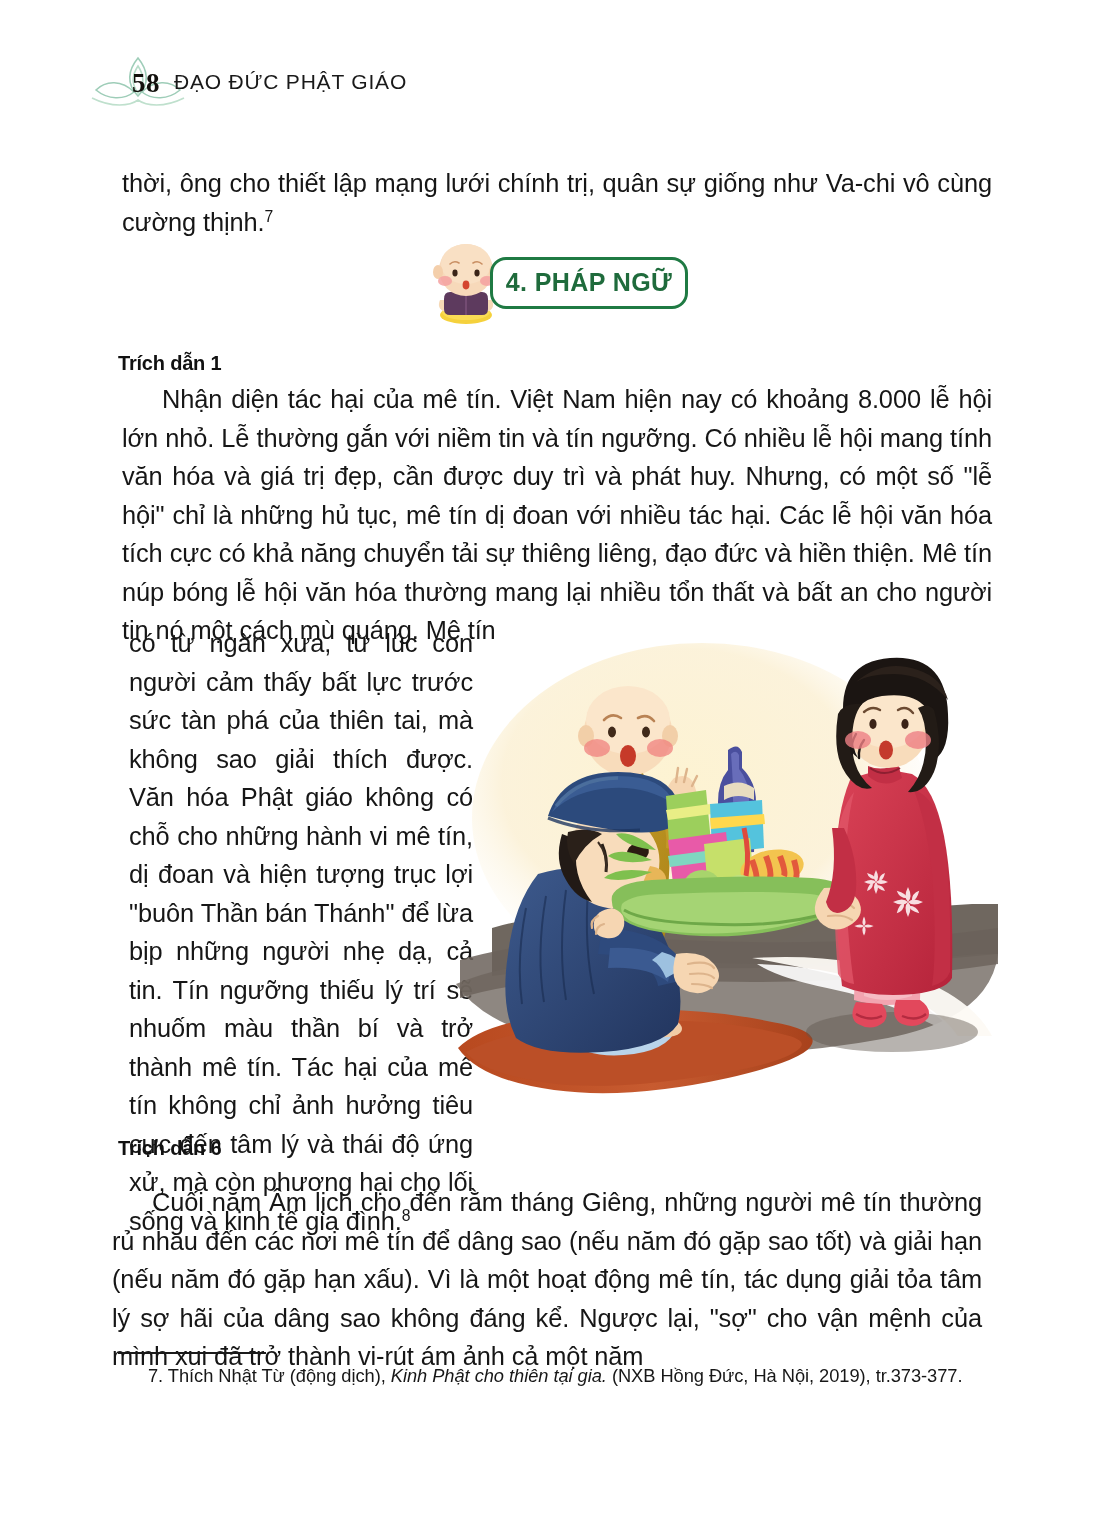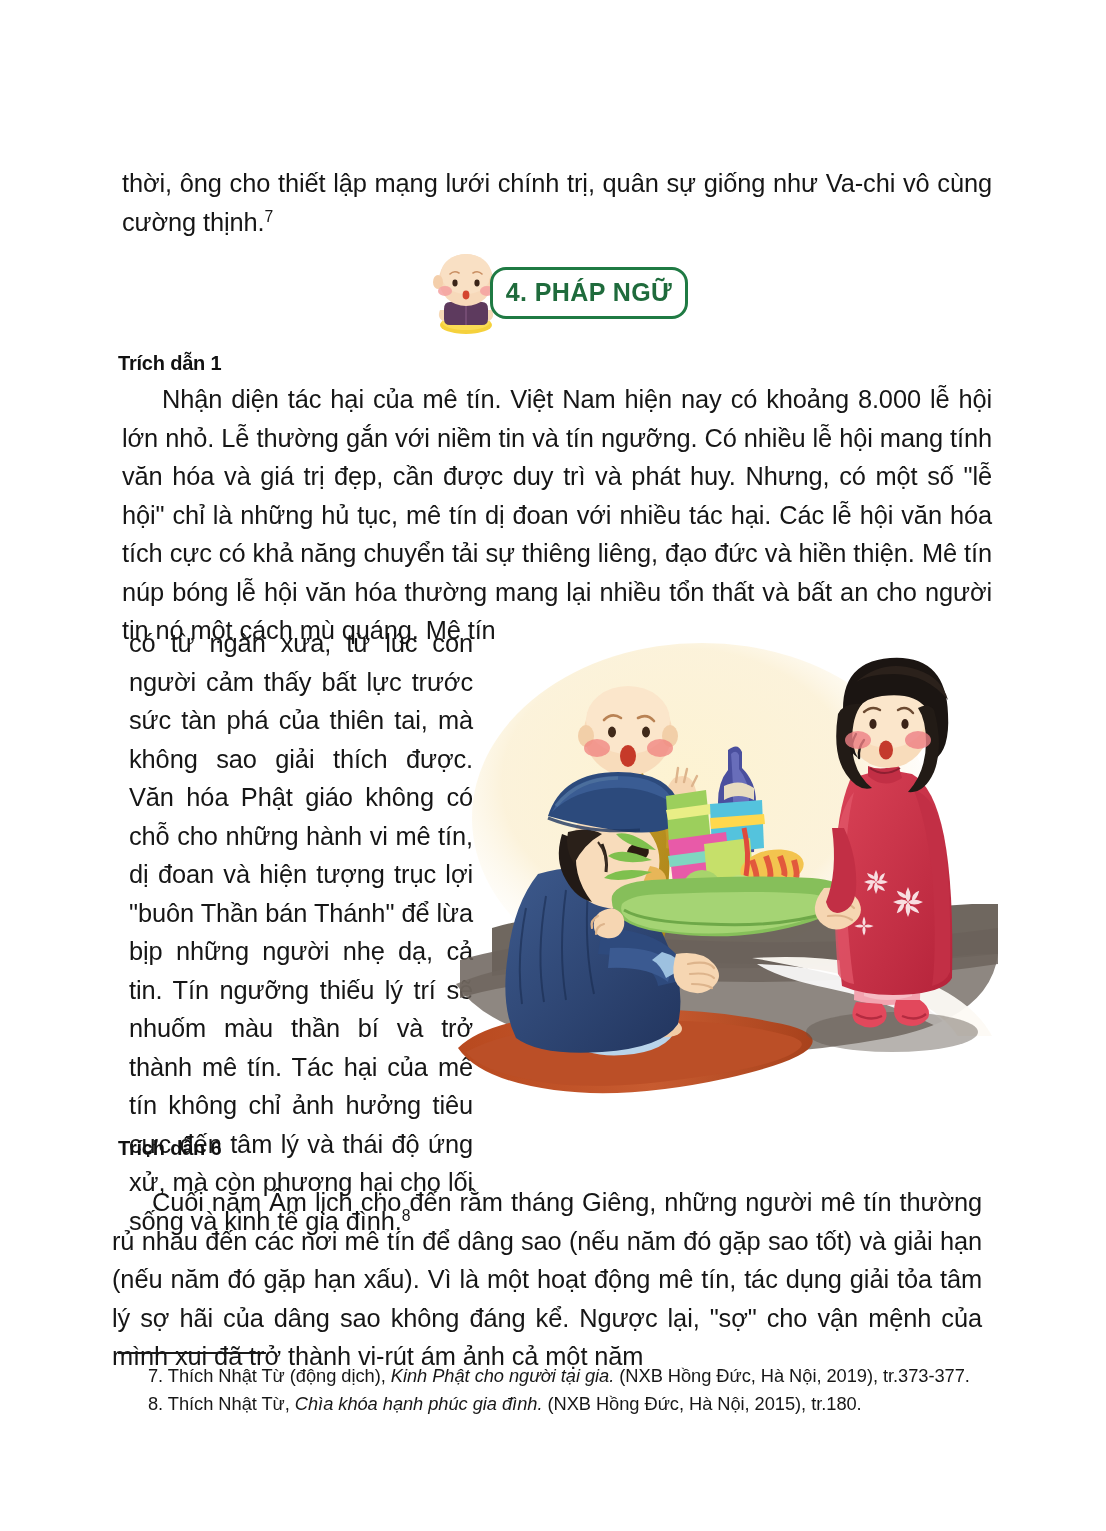--- a/index.html
+++ b/index.html
@@ -73,21 +73,21 @@
   #para-intro {
     left: 118px;
     top: 160px;
     width: 878px;
   }
 
   
   .section-badge {
     position: absolute;
     left: 424px;
-    top: 252px;
+    top: 242px;
     width: 270px;
     height: 84px;
   }
   .badge-box {
     position: absolute;
     left: 66px;
     top: 15px;
     width: 198px;
     height: 52px;
     border: 3px solid #1f7a43;
@@ -175,20 +175,33 @@
   }
   .footnote .fn-indent { display: inline-block; width: 30px; }
   .footnote i { font-style: italic; }
   .sup { font-size: 0.62em; vertical-align: super; line-height: 0; }
 </style>
 </head>
 <body>
 
 <div class="page">
 
+  <div class="running-head">
+    <svg class="lotus-mark" viewBox="0 0 120 62">
+      <g fill="none" stroke="#9ecdb8" stroke-width="1.6">
+        <path d="M60 6 C50 18 48 32 60 44 C72 32 70 18 60 6 Z"></path>
+        <path d="M60 14 C54 23 53 32 60 41 C67 32 66 23 60 14 Z" stroke="#b6dcc8"></path>
+        <path d="M56 40 C44 28 28 28 18 38 C30 48 46 48 56 40 Z"></path>
+        <path d="M64 40 C76 28 92 28 102 38 C90 48 74 48 64 40 Z"></path>
+        <path d="M14 46 C34 56 52 54 60 48 C68 54 86 56 106 46" stroke="#bfe0cd"></path>
+      </g>
+    </svg>
+    <div class="page-number">58</div>
+    <div class="head-title">ĐẠO ĐỨC PHẬT GIÁO</div>
+  </div>
 
   <div class="col" id="para-intro">
     <p><span>thời, ông cho thiết lập mạng lưới chính trị, quân sự giống như Va-chi vô cùng cường thịnh.</span><span class="sup">7</span></p>
   </div>
 
   <div class="section-badge">
     <svg class="monk-avatar" viewBox="0 0 84 84">
 
       <ellipse cx="42" cy="73" rx="26" ry="9" fill="#f5d13c"></ellipse>
       <ellipse cx="42" cy="70" rx="24" ry="8" fill="#fadc55"></ellipse>
@@ -482,21 +495,17 @@
   <h2 class="subhead" id="subhead-2">Trích dẫn 6</h2>
 
   <div class="col" id="para-q2">
     <p><span class="indent"></span><span>Cuối năm Âm lịch cho đến rằm tháng Giêng, những người mê tín thường rủ nhau đến các nơi mê tín để dâng sao (nếu năm đó gặp sao tốt) và giải hạn (nếu năm đó gặp hạn xấu). Vì là một hoạt động mê tín, tác dụng giải tỏa tâm lý sợ hãi của dâng sao không đáng kể. Ngược lại, "sợ" cho vận mệnh của mình xui đã trở thành vi-rút ám ảnh cả một năm</span></p>
   </div>
 
   <div class="footnote-area">
     <div class="footnote-rule"></div>
     <p class="footnote">
       <span class="fn-indent"></span><span>7.</span>
-      <span>Thích Nhật Từ (động dịch), </span><i>Kinh Phật cho người tại gia.</i><span> (NXB Hồng Đức, Hà Nội, 2019), tr.373-377.</span>
+      <span>Thích Nhật Từ (động dịch), </span><i>Kinh Phật cho thiên tại gia.</i><span> (NXB Hồng Đức, Hà Nội, 2019), tr.373-377.</span>
     </p>
-    <p class="footnote">
-      <span class="fn-indent"></span><span>8.</span>
-      <span>Thích Nhật Từ, </span><i>Chìa khóa hạnh phúc gia đình.</i><span> (NXB Hồng Đức, Hà Nội, 2015), tr.180.</span>
-    </p>
   </div>
 
 </div>
 
 </body></html>

